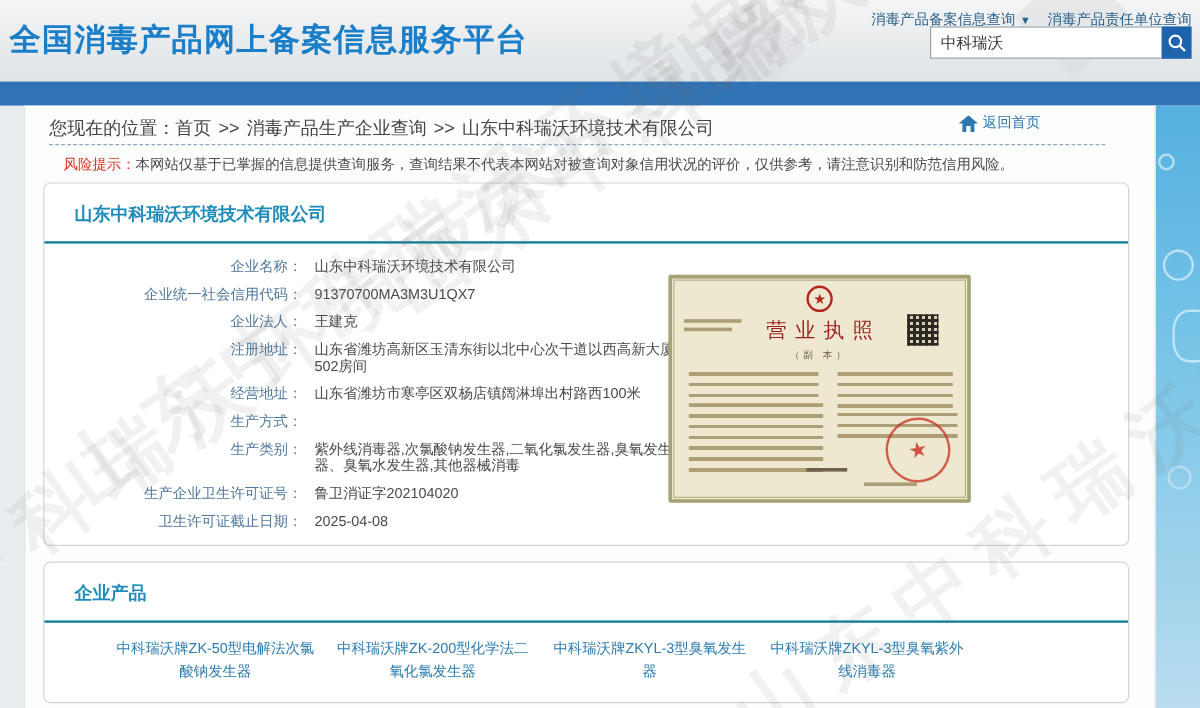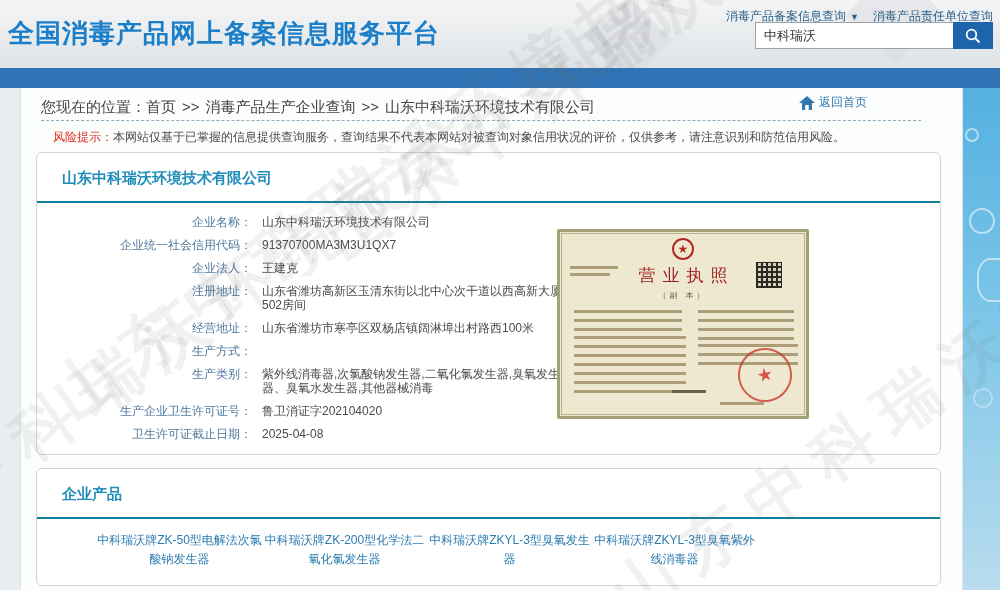--- a/index.html
+++ b/index.html
@@ -10,21 +10,21 @@
 
   
   .banner { position:absolute; left:0; top:0; width:1000px; height:68px;
             background:linear-gradient(180deg,#f4f5f6 0%,#e7eaec 60%,#dfe3e6 100%); }
   .banner-shape { position:absolute; background:#d6dadd; opacity:.45; transform:rotate(45deg); }
   .site-title { position:absolute; left:8px; top:16px; font-size:26px; font-weight:bold;
                 color:#1b7ec8; letter-spacing:1px; white-space:nowrap; }
   .top-nav { position:absolute; top:8px; right:7px; font-size:12px; color:#2c6089; white-space:nowrap; }
   .top-nav a { color:#2c6089; text-decoration:none; cursor:pointer; }
   .caret { font-size:9px; color:#2c6089; margin:0 14px 0 4px; }
-  .search-wrap { position:absolute; top:22px; right:7px; width:238px; height:27px; display:flex; }
+  .search-wrap { position:absolute; top:22px; right:7px; width:218px; height:27px; display:flex; }
   .search-input { flex:1; height:27px; border:1px solid #9aa4ab; border-right:none; background:#fff;
                   font-size:13px; padding:0 8px; color:#333; outline:none;
                   font-family:"Liberation Sans","DejaVu Sans",sans-serif; }
   .search-btn { width:40px; height:27px; background:#1d64ad; border:none; cursor:pointer;
                 display:flex; align-items:center; justify-content:center; }
 
   
   .strip { position:absolute; left:0; top:68px; width:1000px; height:20px; background:#2f73b4; }
 
   
@@ -78,21 +78,21 @@
   .bars { position:absolute; background-image:repeating-linear-gradient(180deg,#ac9f78 0 3px,transparent 3px 9px); }
   .bar { position:absolute; height:3px; background:#ac9f78; }
   .bar.dark { background:#6e6148; }
   .seal { position:absolute; right:14px; bottom:14px; width:54px; height:54px; border-radius:50%;
           border:2px solid rgba(199,49,38,.75); color:rgba(199,49,38,.8);
           display:flex; align-items:center; justify-content:center; font-size:18px;
           transform:rotate(-12deg); }
 
   
   .card-products { top:380px; height:118px; }
-  .product-row { position:absolute; left:60px; top:62px; display:flex; gap:0; }
+  .product-row { position:absolute; left:60px; top:62px; display:flex; gap:16px; }
   .product-link { width:165px; text-align:center; font-size:12px; line-height:19px;
                   color:#2b7cb0; cursor:pointer; }
 
   
   .wm { position:absolute; font-size:64px; font-weight:bold; color:#707070; opacity:.09;
         letter-spacing:16px; white-space:nowrap; transform:rotate(-35deg);
         transform-origin:left center; pointer-events:none; z-index:40; }
 </style>
 </head>
 <body>

